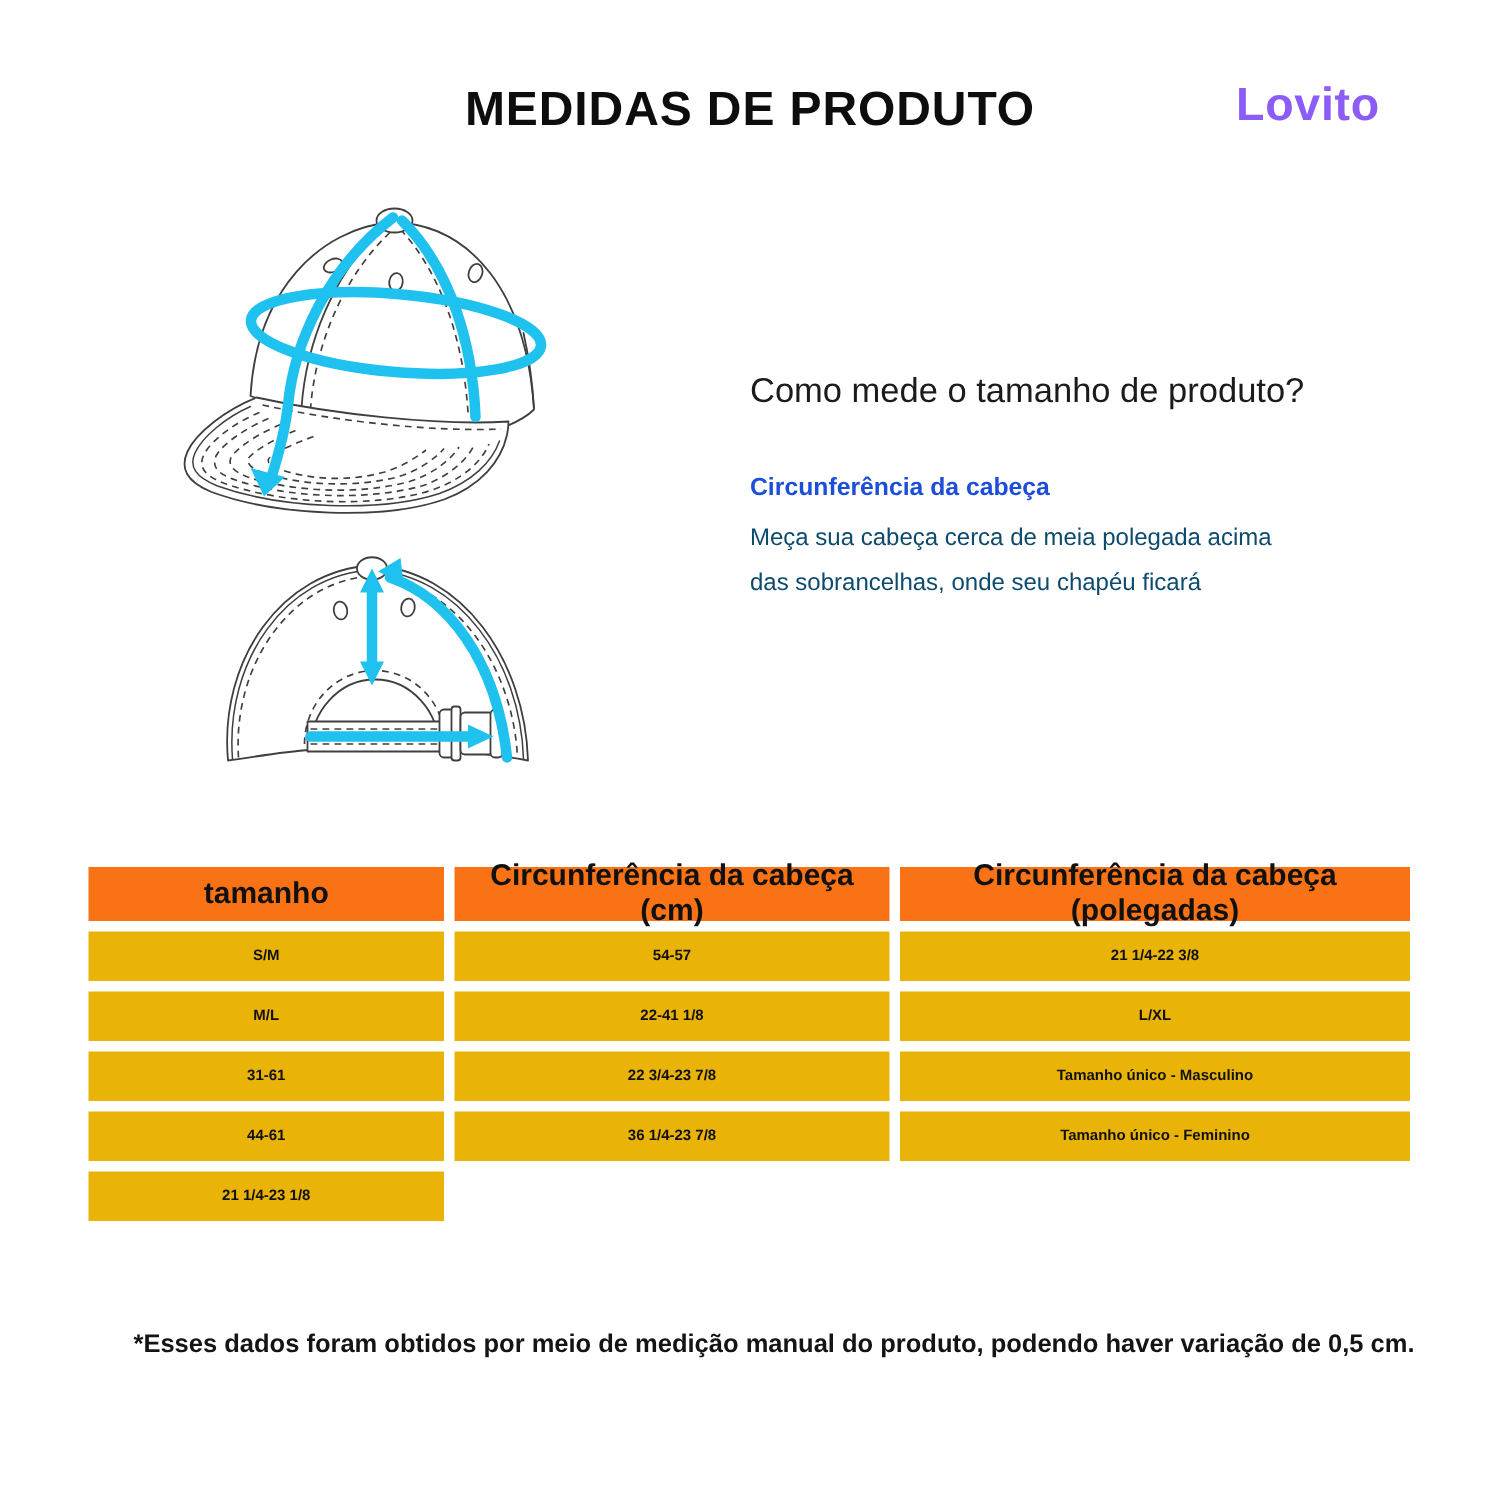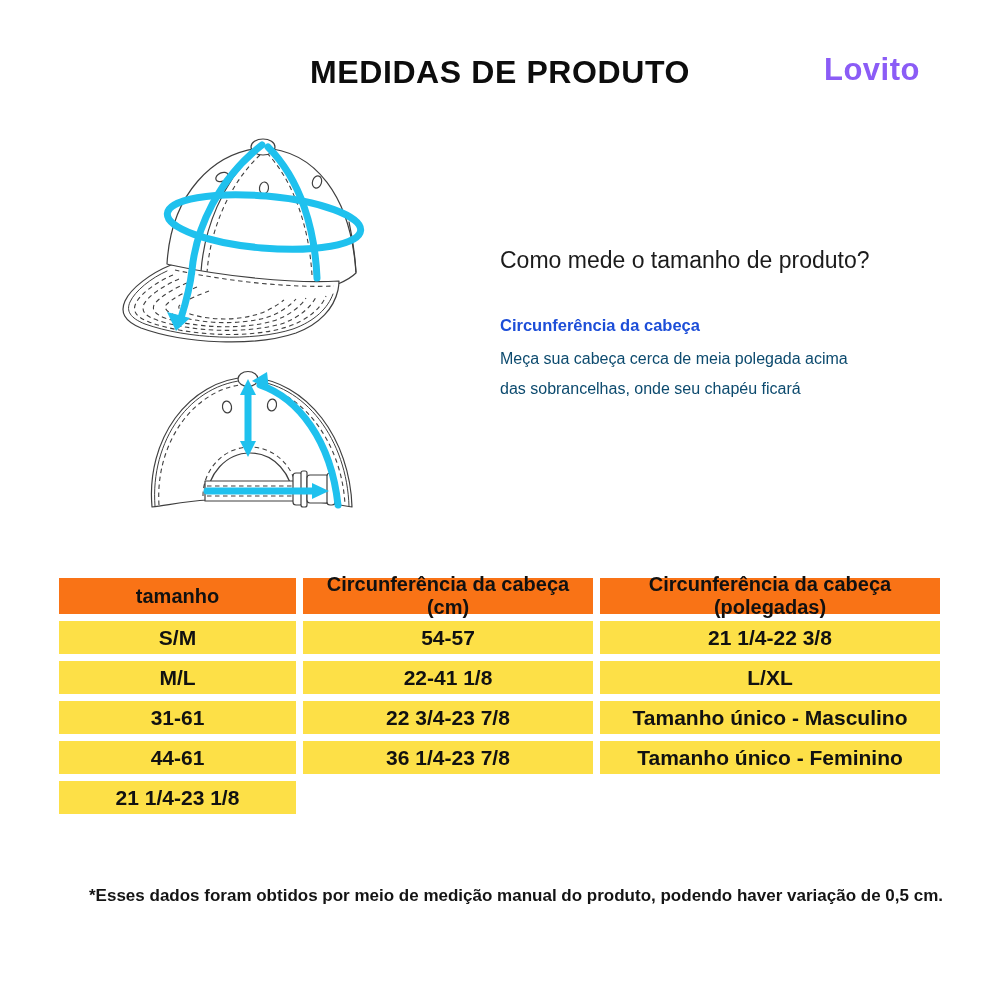--- a/index.html
+++ b/index.html
@@ -20,21 +20,21 @@
   .howto{position:absolute;left:500px;top:0;width:440px;}
   .howto-heading{position:absolute;top:247px;left:0;font-size:23px;font-weight:normal;color:#1b1b1b;}
   .measure-label{position:absolute;top:316px;left:0;font-size:16.5px;font-weight:bold;color:#1d4ed8;}
   .measure-desc{position:absolute;top:344px;left:0;font-size:16px;line-height:30px;color:#0c4a6e;}
   .size-table{
     position:absolute;left:59px;top:578px;
     display:grid;grid-template-columns:237px 290px 340px;column-gap:7px;row-gap:7px;
   }
   .cell{display:flex;align-items:center;justify-content:center;text-align:center;font-weight:bold;}
   .th{background:#f97316;height:36px;font-size:20px;color:#111;}
-  .td{background:#fde047;height:33px;font-size:21px;color:#111;}
+  .td{background:#eab308;height:33px;font-size:10px;color:#111;}
   .footnote{
     position:absolute;top:886px;left:0;width:1000px;text-align:center;
     font-size:17px;font-weight:bold;color:#141414;padding-left:16px;
   }
   svg .ln{fill:none;stroke:#3f3f3f;stroke-width:1.2;stroke-linecap:round;stroke-linejoin:round;}
   svg .lnf{fill:#ffffff;stroke:#3f3f3f;stroke-width:1.2;stroke-linecap:round;stroke-linejoin:round;}
   svg .dash{fill:none;stroke:#3f3f3f;stroke-width:1.1;stroke-dasharray:4.5 3.5;stroke-linecap:butt;}
   svg .cy{fill:none;stroke:#1fc1ee;stroke-width:7;stroke-linecap:round;}
   svg .cyf{fill:#1fc1ee;stroke:none;}
 </style>

